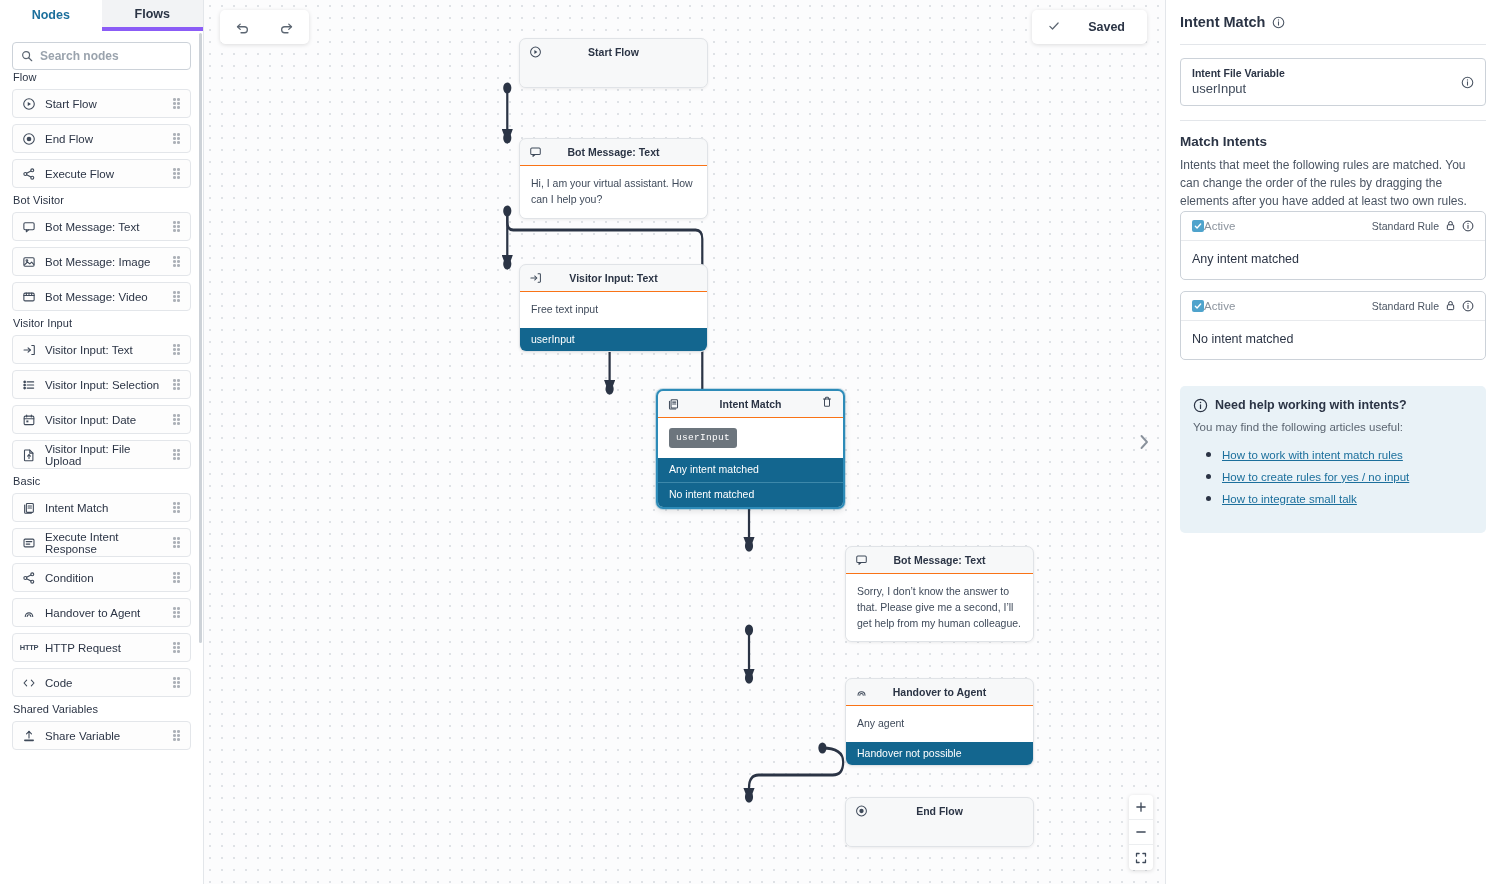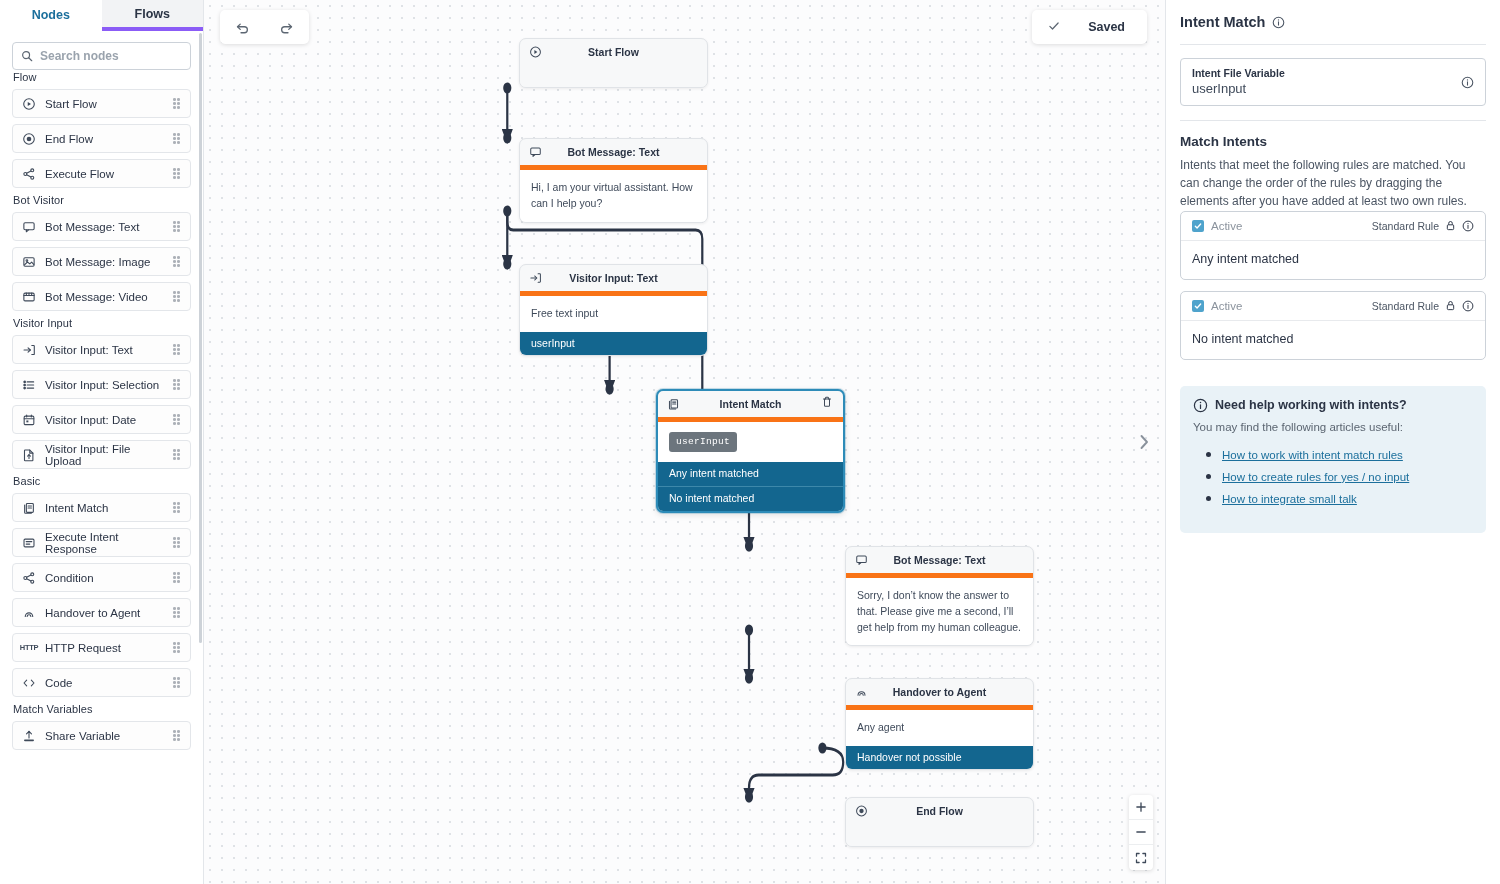--- a/index.html
+++ b/index.html
@@ -122,21 +122,21 @@
     height: 26px; display: flex; align-items: center; padding: 0 9px;
     position: relative;
   }
   .fn-head .fn-title {
     position: absolute; left: 0; right: 0; text-align: center;
     font-size: 10.5px; font-weight: bold; color: #2b3445; pointer-events: none;
   }
   .fn-ic { width: 13px; height: 13px; color: #3f4a5a; display: flex; align-items: center; justify-content: center; z-index: 1; }
   .fn-trash { margin-left: auto; color: #3f4a5a; z-index: 1; cursor: pointer; }
   .fn-body {
-    background: #ffffff; border-top: 5px solid #f97316;
+    background: #ffffff; border-top: 1px solid #f97316;
     padding: 10px 11px; font-size: 10.5px; color: #3f4a5a; line-height: 1.5;
     min-height: 26px;
   }
   .fn-body.plain { background: #f7f8f9; border-top: none; min-height: 22px; padding: 4px; }
   .fn-port {
     background: #13668f; color: #ffffff; font-size: 10.5px;
     padding: 5px 11px; line-height: 1.3;
   }
   .fn-port + .fn-port { border-top: 1px solid #3d88aa; }
   .var-chip {
@@ -162,21 +162,21 @@
   .vb-value { font-size: 13px; color: #3f4a5a; margin-top: 2px; }
   .rp-h2 { font-size: 13.5px; font-weight: bold; color: #2b3445; margin-bottom: 7px; }
   .rp-desc { font-size: 12px; color: #4b5563; line-height: 1.52; }
   .btn-primary {
     width: 100%; height: 27px; background: #13668f; color: #fff;
     border: none; border-radius: 4px; font-size: 11.5px; font-weight: bold;
     font-family: "Liberation Sans", sans-serif; cursor: pointer;
     margin: 12px 0 11px 0;
   }
   .rule-card { border: 1px solid #ccd2d9; border-radius: 5px; margin-bottom: 11px; }
-  .rc-head { display: flex; align-items: center; padding: 8px 11px 8px 11px; gap: 7px; border-bottom: 1px solid #e8eaed; }
+  .rc-head { display: flex; align-items: center; padding: 8px 11px 8px 11px; border-bottom: 1px solid #e8eaed; }
   .chk {
     width: 12px; height: 12px; background: #4fa3cc; border-radius: 2px;
     display: flex; align-items: center; justify-content: center;
     color: #fff; font-size: 9px; flex: none;
   }
   .rc-active { font-size: 11.5px; color: #8b939d; }
   .rc-right { margin-left: auto; display: flex; align-items: center; gap: 6px; font-size: 10.5px; color: #4b5563; }
   .rc-body { padding: 11px 11px 13px 11px; font-size: 12.5px; color: #2b3445; }
   .help-box { background: #e9f2f7; border-radius: 5px; padding: 12px 13px 14px 13px; margin-top: 26px; }
   .help-title { display: flex; align-items: center; gap: 7px; font-size: 12.5px; font-weight: bold; color: #2b3445; }
@@ -503,21 +503,21 @@
           <span class="ni-label">Code</span>
           <span class="grip">
             <i></i>
             <i></i>
             <i></i>
             <i></i>
             <i></i>
             <i></i>
           </span>
         </div>
-        <div class="group-title">Match Variables</div>
+        <div class="group-title">Shared Variables</div>
         <div class="node-item">
           <span class="ni-icon">
             <svg width="14" height="14" viewBox="0 0 18 18" fill="none" stroke="#3f4a5a" stroke-width="1.4" stroke-linecap="round" stroke-linejoin="round">
               <line x1="9" y1="3" x2="9" y2="11.6"></line>
               <polyline points="5.8,6.2 9,3 12.2,6.2"></polyline>
               <line x1="3.6" y1="14.6" x2="14.4" y2="14.6" stroke-width="2"></line>
             </svg>
           </span>
           <span class="ni-label">Share Variable</span>
           <span class="grip">

